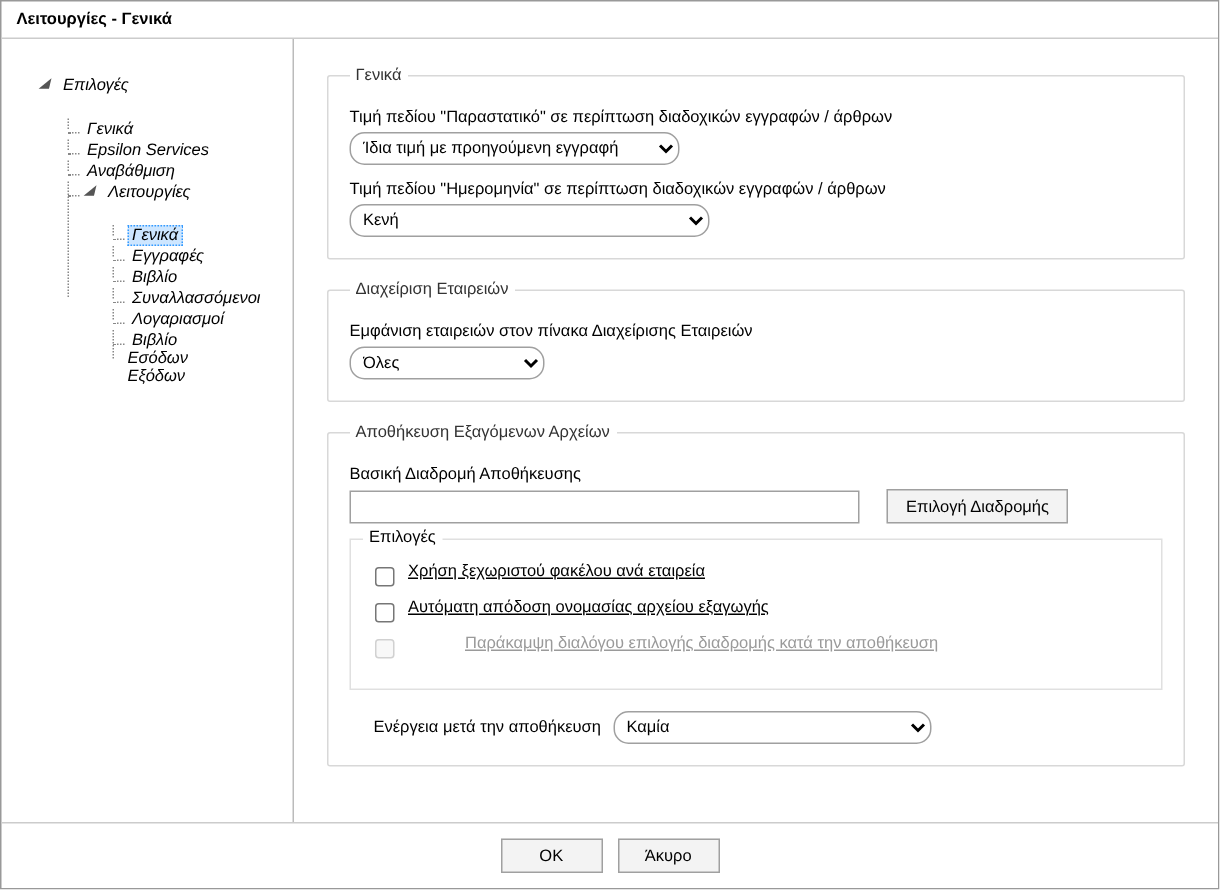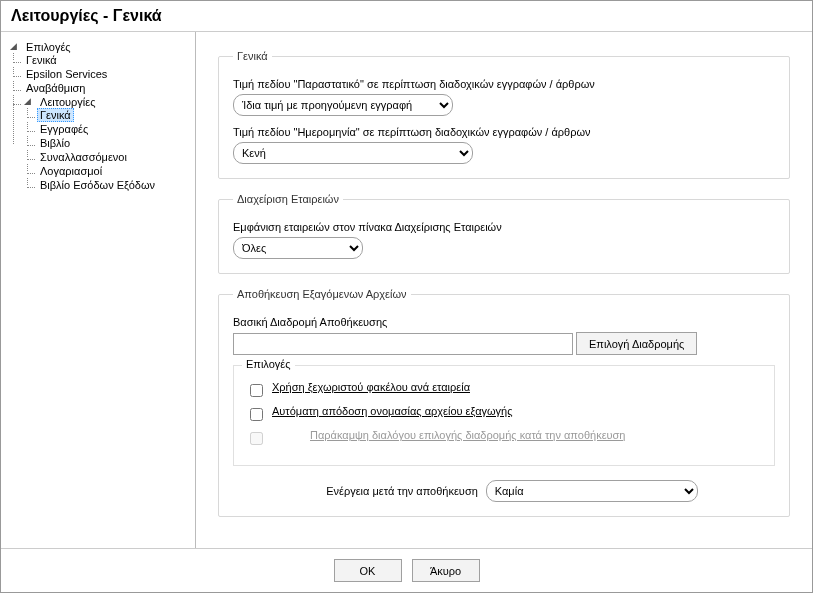--- a/index.html
+++ b/index.html
@@ -13,38 +13,39 @@
   .window {
     width: 813px;
     height: 593px;
     display: flex;
     flex-direction: column;
     border: 1px solid #999;
   }
   .titlebar {
     padding: 6px 10px;
     font-weight: bold;
-    font-size: 16px;
+    font-size: 11px;
     border-bottom: 1px solid #ccc;
   }
   .body {
     flex: 1;
     display: flex;
     overflow: hidden;
   }
   .sidebar {
     width: 195px;
     border-right: 1px solid #bbb;
     padding: 8px 4px;
     overflow: auto;
   }
   .tree ul {
     list-style: none;
-    margin: 0;
+    margin: 16px;
     padding-left: 14px;
+    font-style: italic;
   }
   .tree > ul { padding-left: 4px; }
   .tree li {
     position: relative;
     padding: 1px 0;
   }
   .tree li::before {
     content: "";
     position: absolute;
     left: -10px;
@@ -107,21 +108,21 @@
     font-size: 11px;
     padding: 2px 4px;
     border: 1px solid #a0a0a0;
     background: #fff;
     height: 22px;
   }
   select { padding-right: 18px; border-radius: 10px; }
   .row {
     display: flex;
     align-items: center;
-    gap: 3px;
+    gap: 18px;
   }
   .btn {
     font-family: inherit;
     font-size: 11px;
     padding: 3px 12px;
     height: 23px;
     border: 1px solid #a0a0a0;
     background: #f3f3f3;
     cursor: pointer;
   }
@@ -147,21 +148,20 @@
     left: 8px;
     background: #fff;
     padding: 0 4px;
   }
   .action-row {
     display: flex;
     align-items: center;
     gap: 8px;
     margin-top: 14px;
     margin-left: 16px;
-    justify-content: center;
   }
   .footer {
     border-top: 1px solid #ccc;
     padding: 10px;
     display: flex;
     justify-content: center;
     gap: 10px;
   }
   .footer .btn { min-width: 68px; }
 </style>

